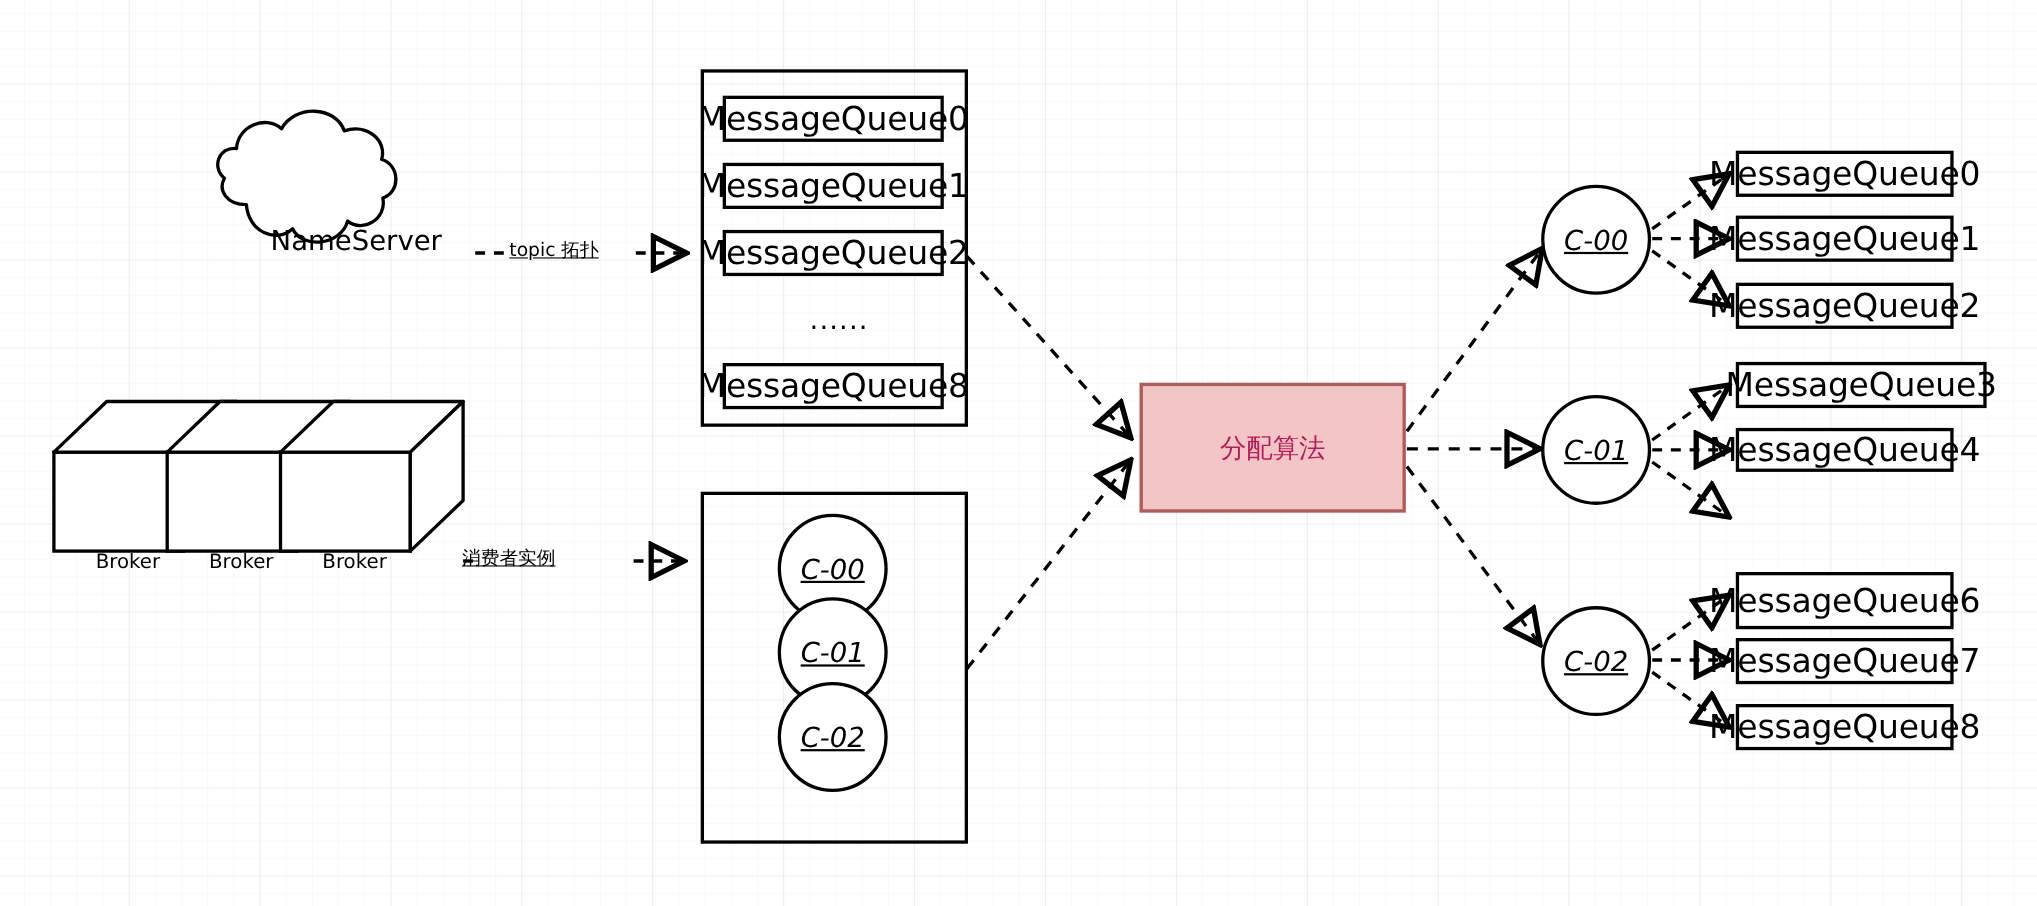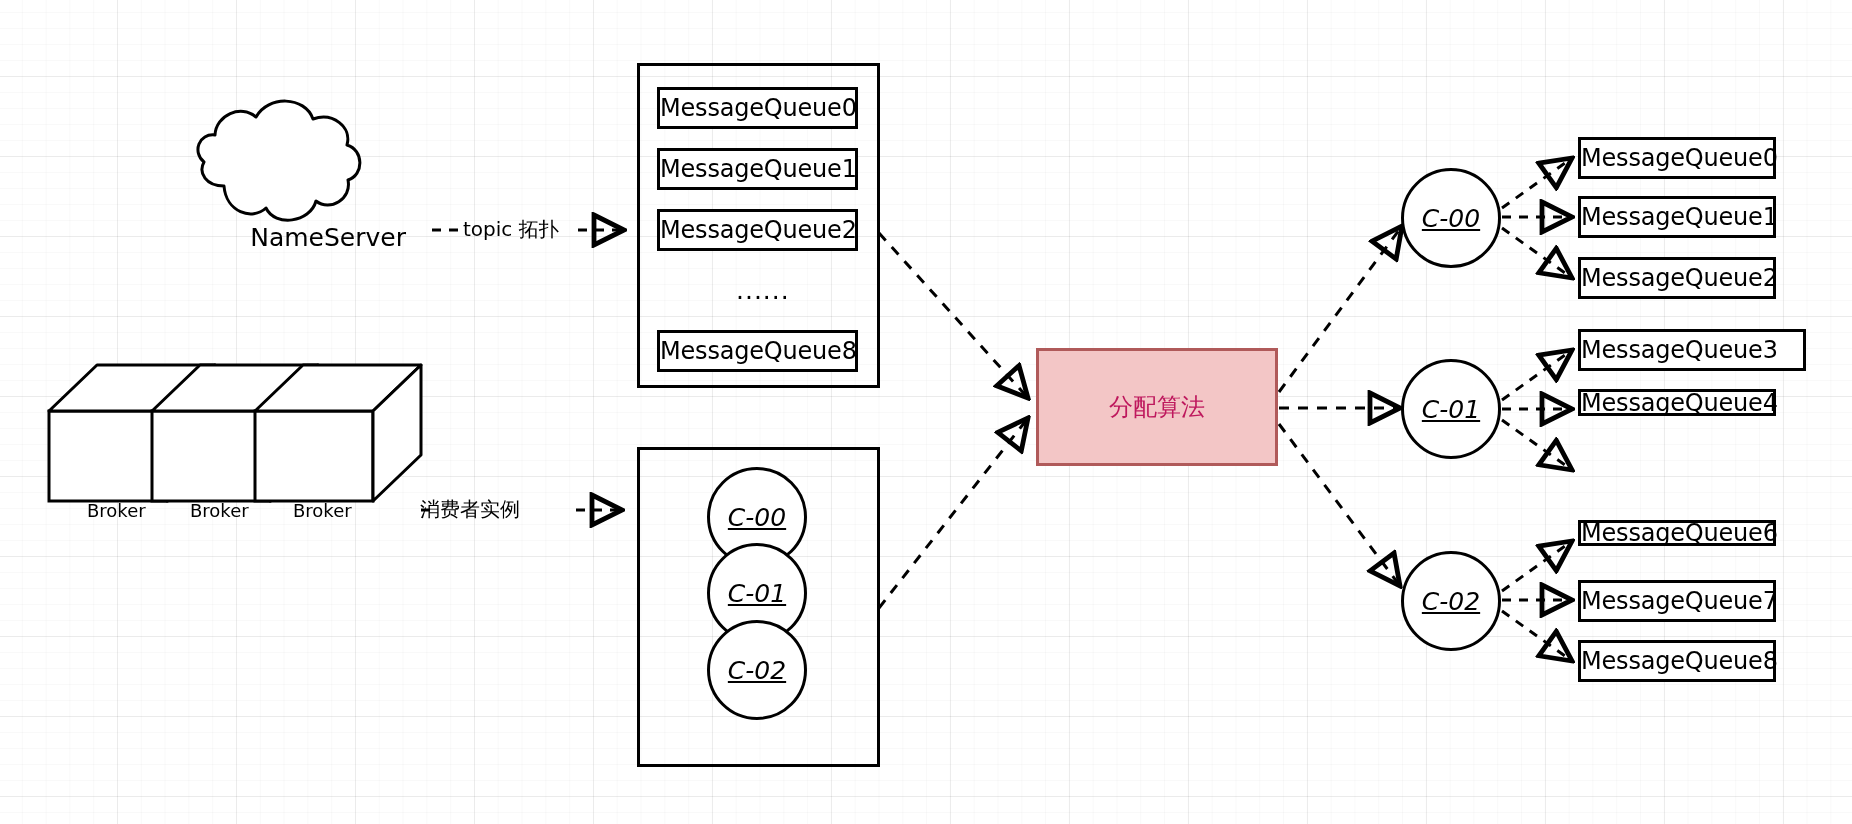--- a/index.html
+++ b/index.html
@@ -31,42 +31,43 @@
     pointer-events:none;
   }
   .node{position:absolute;box-sizing:border-box;}
   .container-box{
     border:3px solid #000;
     background:transparent;
   }
   .mq-box{
     border:3px solid #000;
     background:#ffffff;
-    display:flex;align-items:center;
-    font-size:24px;
+    display:flex;align-items:center;justify-content:center;
+    font-size:30px;
     letter-spacing:-0.2px;
   }
   .circle-node{
     border:3px solid #000;
     border-radius:50%;
     background:#ffffff;
     display:flex;align-items:center;justify-content:center;
     font-size:25px;font-style:italic;text-decoration:underline;
   }
   .algo-box{
     border:3px solid #b05a5a;
     background:#f3c6c6;
     display:flex;align-items:center;justify-content:center;
     font-size:24px;color:#be185d;
   }
   .edge-label{
     position:absolute;
-    font-size:20px;color:#000;
+    font-size:17px;color:#000;
     background:transparent;
     white-space:nowrap;
+    text-decoration:underline;
   }
   .broker-label{
     position:absolute;
     font-size:18px;color:#000;
     white-space:nowrap;
   }
   .ellipsis{
     position:absolute;
     font-size:25px;color:#000;
     letter-spacing:1px;
@@ -165,21 +166,21 @@
       <line x1="1502" y1="420" x2="1572" y2="470" stroke="#000" stroke-width="3" stroke-dasharray="9,8" marker-end="url(#openArrow)"></line>
     </g>
      its 3 queues --&gt;
     <g>
       <line x1="1502" y1="591" x2="1572" y2="541" stroke="#000" stroke-width="3" stroke-dasharray="9,8" marker-end="url(#openArrow)"></line>
       <line x1="1502" y1="600" x2="1572" y2="600" stroke="#000" stroke-width="3" stroke-dasharray="9,8" marker-end="url(#openArrow)"></line>
       <line x1="1502" y1="611" x2="1572" y2="661" stroke="#000" stroke-width="3" stroke-dasharray="9,8" marker-end="url(#openArrow)"></line>
     </g>
   </svg>
 
-  <div class="cloud-label" style="left:246px;top:223px;width:160px;text-align:right;">NameServer</div>
+  <div class="cloud-label" style="left:246px;top:204px;width:160px;text-align:left;">NameServer</div>
 
   <div class="edge-label" style="left:463px;top:216px;">topic 拓扑</div>
 
   <div class="edge-label" style="left:420px;top:496px;">消费者实例</div>
 
   <div class="broker-label" style="left:87px;top:500px;">Broker</div>
   <div class="broker-label" style="left:190px;top:500px;">Broker</div>
   <div class="broker-label" style="left:293px;top:500px;">Broker</div>
 
   <div class="node container-box" style="left:637px;top:63px;width:243px;height:325px;"></div>
@@ -230,25 +231,25 @@
   <div class="node mq-box" style="left:1578px;top:196px;width:198px;height:42px;">
     <span>MessageQueue1</span>
   </div>
   <div class="node mq-box" style="left:1578px;top:257px;width:198px;height:42px;">
     <span>MessageQueue2</span>
   </div>
 
   <div class="node mq-box" style="left:1578px;top:329px;width:228px;height:42px;">
     <span>MessageQueue3</span>
   </div>
-  <div class="node mq-box" style="left:1578px;top:389px;width:198px;height:27px;">
+  <div class="node mq-box" style="left:1578px;top:389px;width:198px;height:40px;">
     <span>MessageQueue4</span>
   </div>
 
-  <div class="node mq-box" style="left:1578px;top:520px;width:198px;height:26px;">
+  <div class="node mq-box" style="left:1578px;top:520px;width:198px;height:52px;">
     <span>MessageQueue6</span>
   </div>
   <div class="node mq-box" style="left:1578px;top:580px;width:198px;height:42px;">
     <span>MessageQueue7</span>
   </div>
   <div class="node mq-box" style="left:1578px;top:640px;width:198px;height:42px;">
     <span>MessageQueue8</span>
   </div>
 
 </div>

